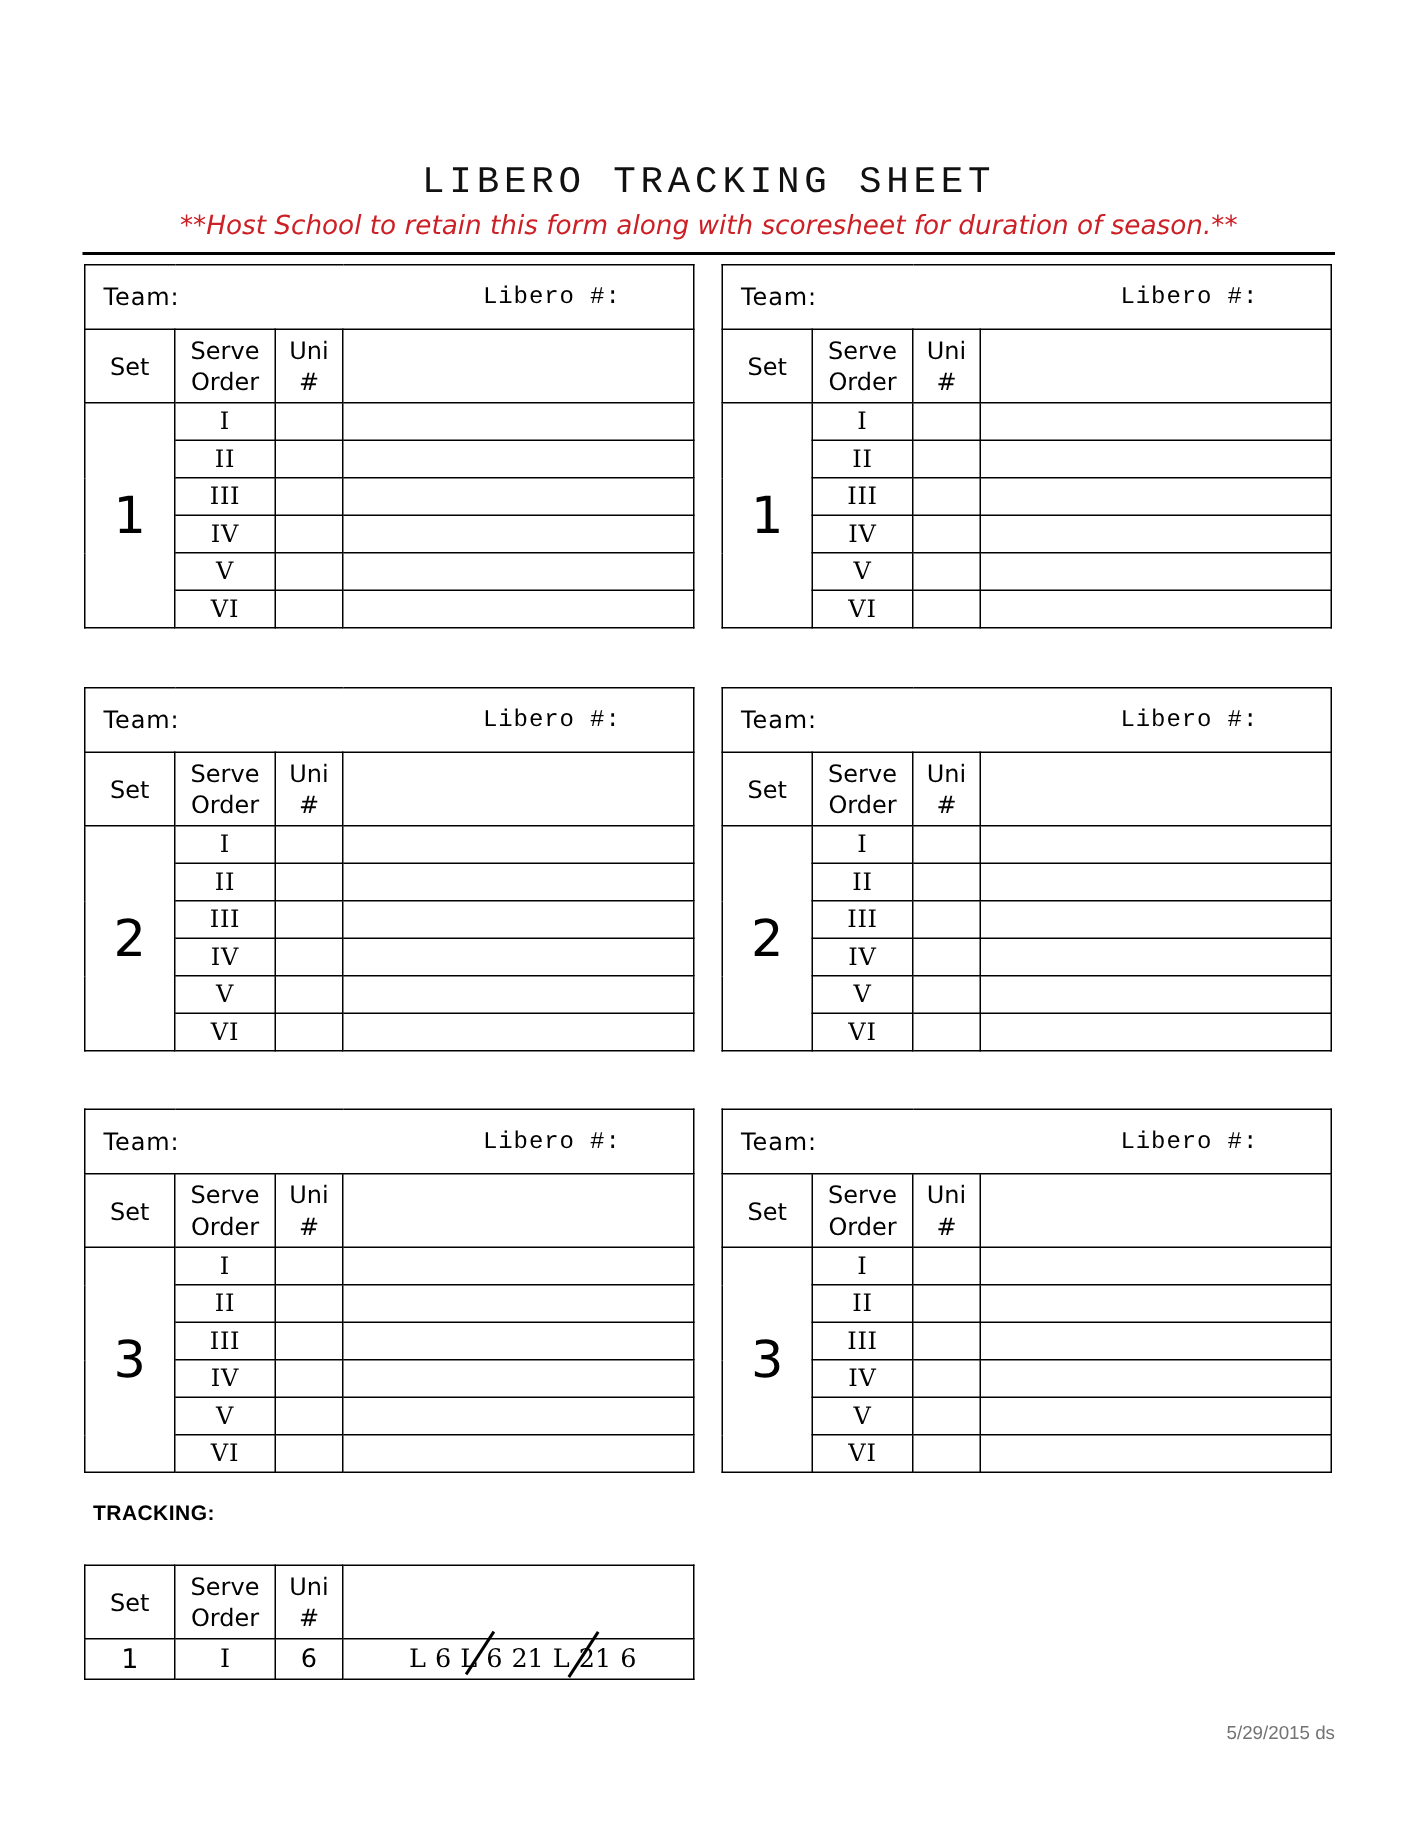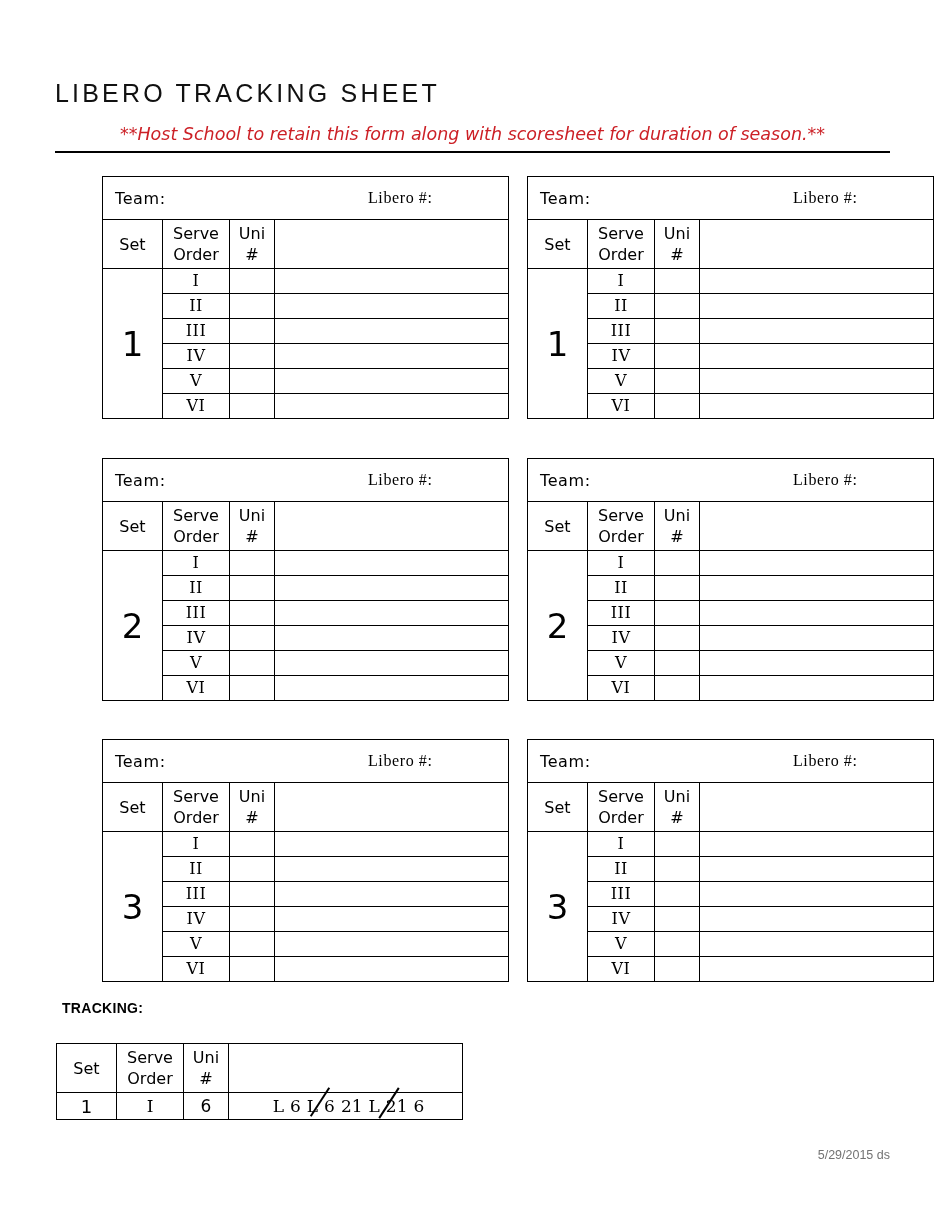--- a/index.html
+++ b/index.html
@@ -24,49 +24,50 @@
   }
 
   
   .header {
     position: absolute;
     left: 55px;
     top: 78px;
     width: 835px;
   }
   .doc-title {
-    font-family: Liberation Sans, sans-serif;
+    text-align: center;
+    font-family: Liberation Mono, monospace;
     font-size: 25px;
     font-weight: 400;
     letter-spacing: 3.2px;
     line-height: 30px;
     color: #111111;
     white-space: nowrap;
+    margin-top: 29px;
   }
   .doc-subtitle {
     text-align: center;
     font-family: "DejaVu Sans", sans-serif;
     font-size: 17.5px;
     font-style: italic;
     font-weight: 400;
     line-height: 24px;
-    margin-top: 14px;
+    margin-top: 2px;
     white-space: nowrap;
   }
   .header-rule {
     margin-top: 5px;
     border-top: 2px solid #000000;
     width: 835px;
   }
 
   
   .block {
     position: absolute;
     width: 406px;
-    margin-left: 46px;
   }
   .tbl {
     width: 406px;
     border-collapse: collapse;
     table-layout: fixed;
   }
   .tbl td {
     border: 1px solid #000000;
     padding: 0;
     vertical-align: middle;
@@ -89,21 +90,21 @@
     font-family: "DejaVu Sans", sans-serif;
     font-size: 16px;
     letter-spacing: 0.6px;
     white-space: nowrap;
   }
   .libero-label {
     position: absolute;
     left: 265px;
     top: 50%;
     transform: translateY(-50%);
-    font-family: Liberation Serif, serif;
+    font-family: Liberation Mono, monospace;
     font-size: 16px;
     letter-spacing: 0.6px;
     white-space: nowrap;
   }
 
   .head-row td {
     height: 48px;
     text-align: center;
     font-family: "DejaVu Sans", sans-serif;
     font-size: 16px;

